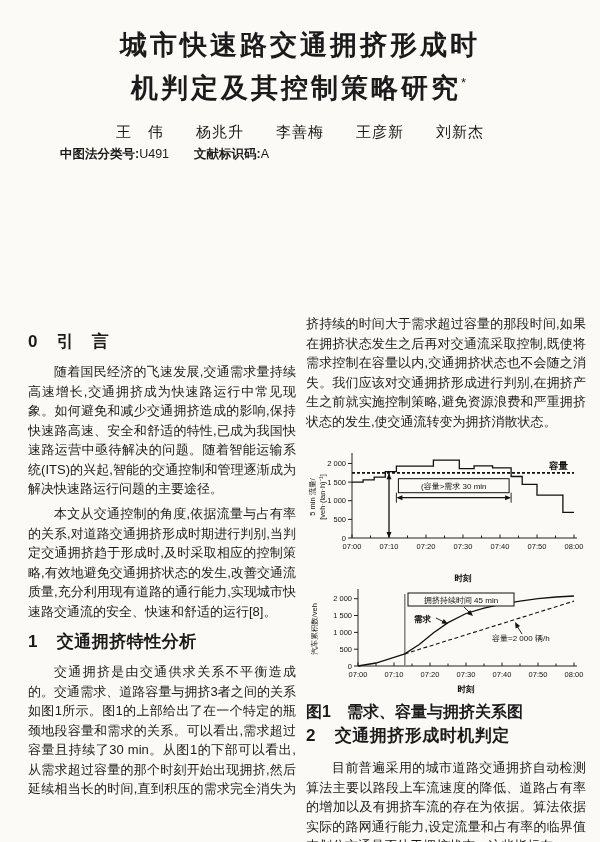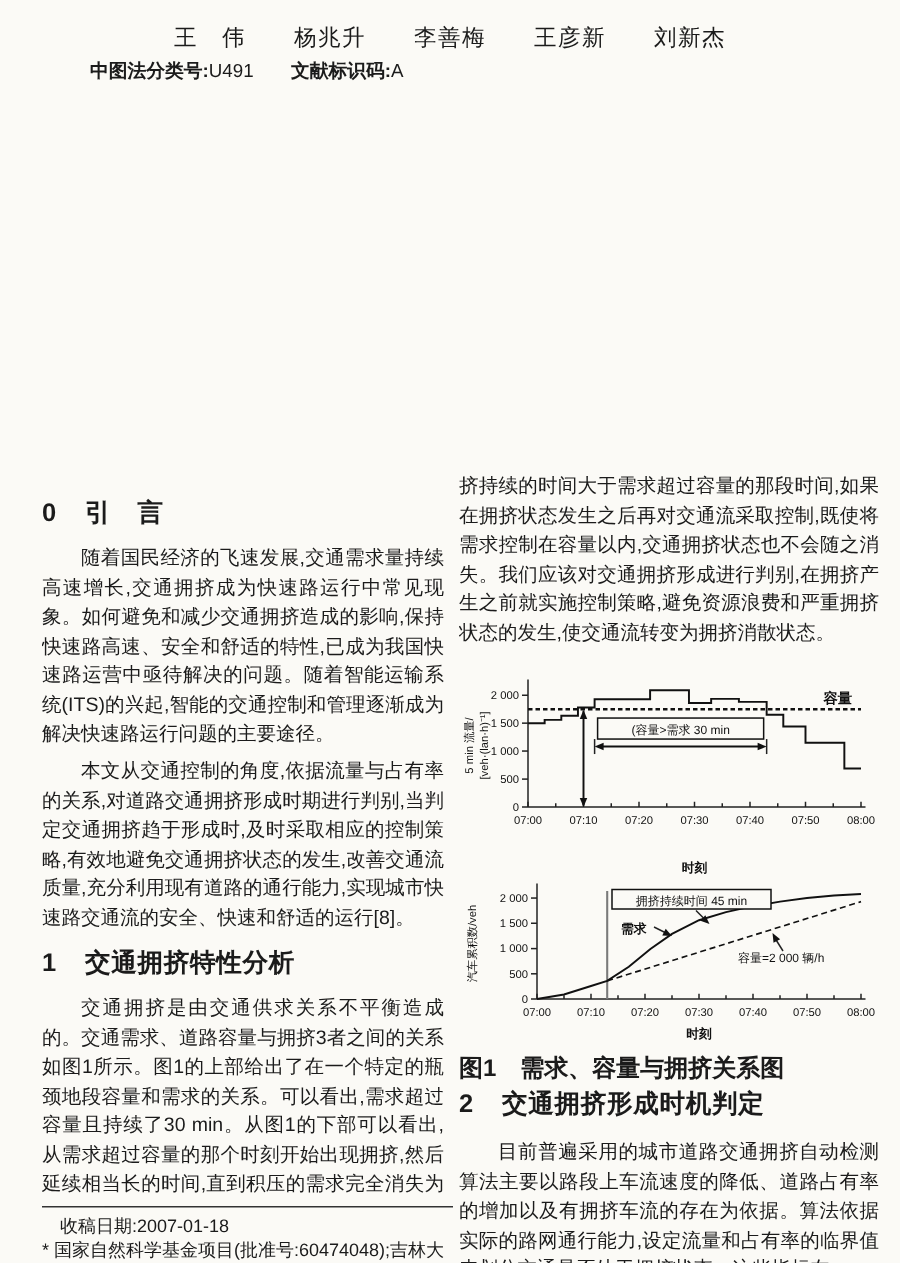--- a/index.html
+++ b/index.html
@@ -41,20 +41,24 @@
   svg polygon{fill:#111;}
   .footnote{position:absolute;left:28px;top:804px;width:274px;font-size:12px;
             line-height:16px;border-top:1.2px solid #333;padding-top:4px;}
   .footnote .l1{text-indent:1em;}
 </style>
 </head>
 <body>
 
 <div class="page">
 
+  <div class="title">
+    <div>城市快速路交通拥挤形成时</div>
+    <div><span>机判定及其控制策略研究</span><sup>*</sup></div>
+  </div>
 
   <div class="authors">王　伟　　杨兆升　　李善梅　　王彦新　　刘新杰</div>
 
 
   <div class="kwline">
     <span class="ind"></span><span class="lead">中图法分类号:</span><span>U491</span>　　<span class="lead">文献标识码:</span><span>A</span>
   </div>
 
   <div class="cols">
 
@@ -173,18 +177,14 @@
         </svg>
       <div class="fig-caption" style="top:390px;">图1　需求、容量与拥挤关系图</div>
       <h2 class="sec" style="top:412px;">
         <span class="num">2</span><span>交通拥挤形成时机判定</span>
       </h2>
       <p class="body" style="top:446px;height:96px;">目前普遍采用的城市道路交通拥挤自动检测算法主要以路段上车流速度的降低、道路占有率的增加以及有拥挤车流的存在为依据。算法依据实际的路网通行能力,设定流量和占有率的临界值来划分交通是否处于拥挤状态。这些指标在</p>
     </div>
 
   </div>
 
-  <div class="footnote">
-    <div class="l1"><span>收稿日期:</span><span>2007-01-18</span></div>
-    <div>* 国家自然科学基金项目(批准号:60474048);吉林大</div>
-  </div>
 
 </div>
 
 </body></html>

